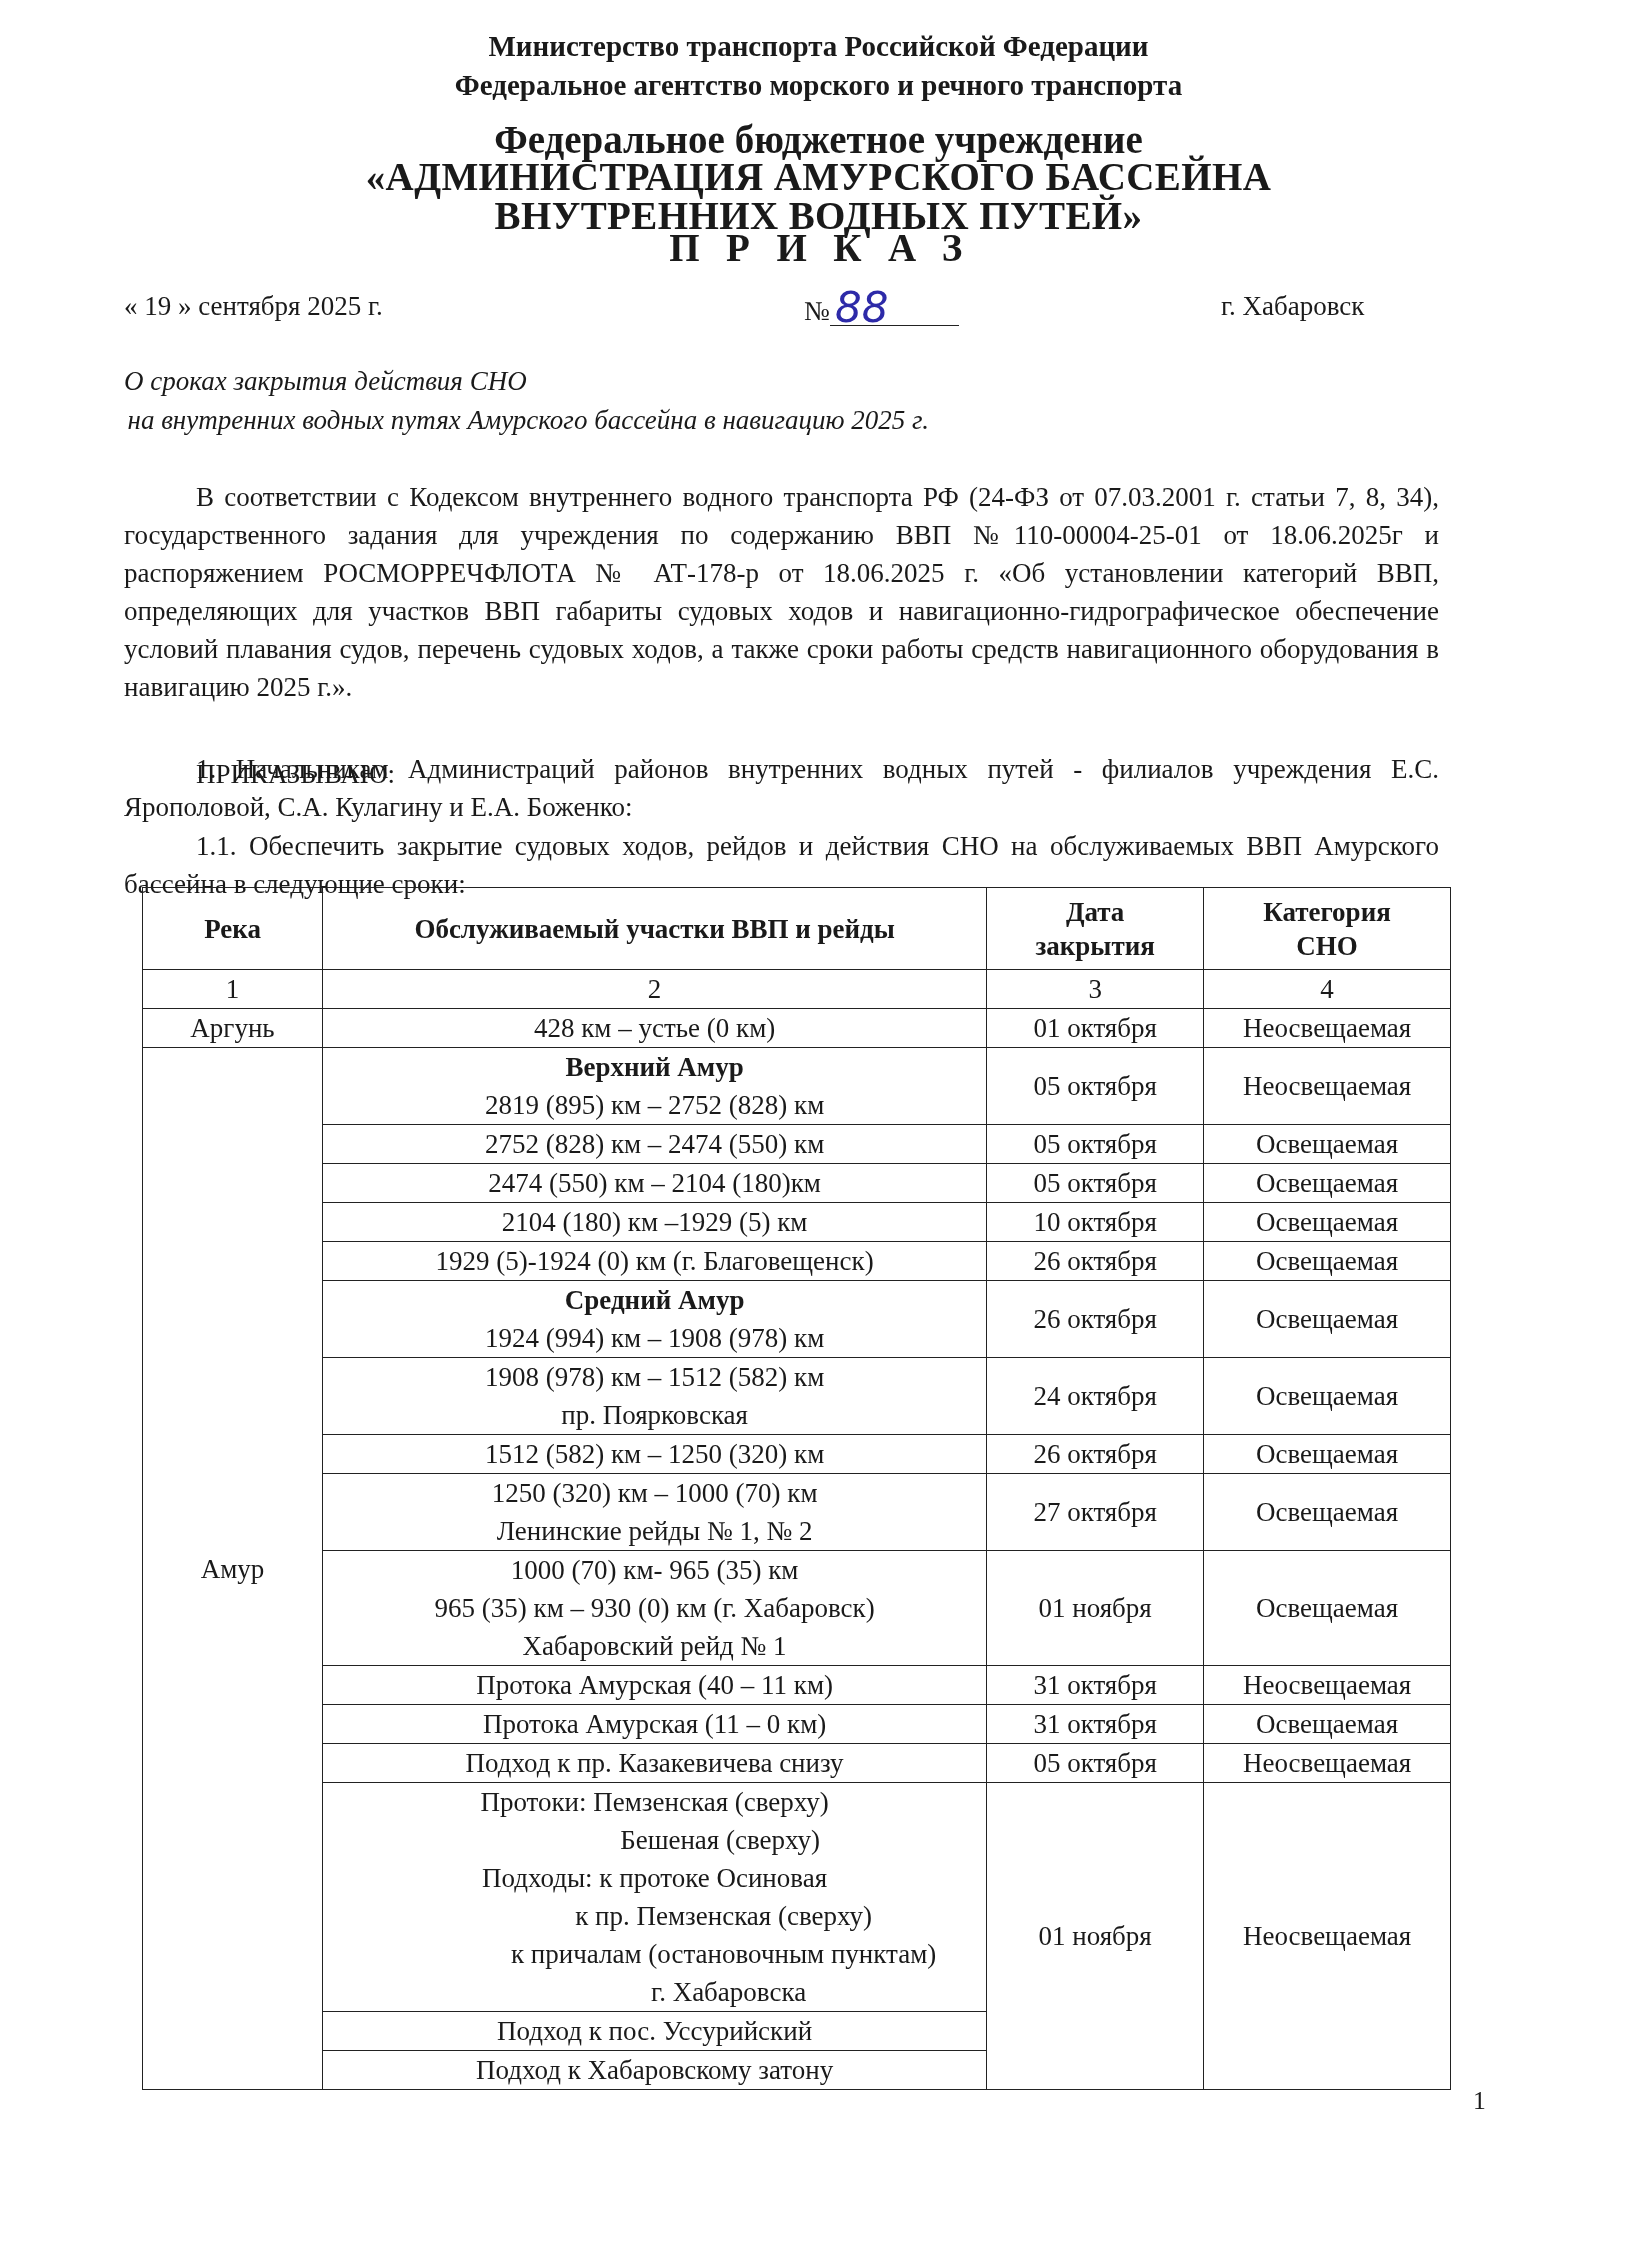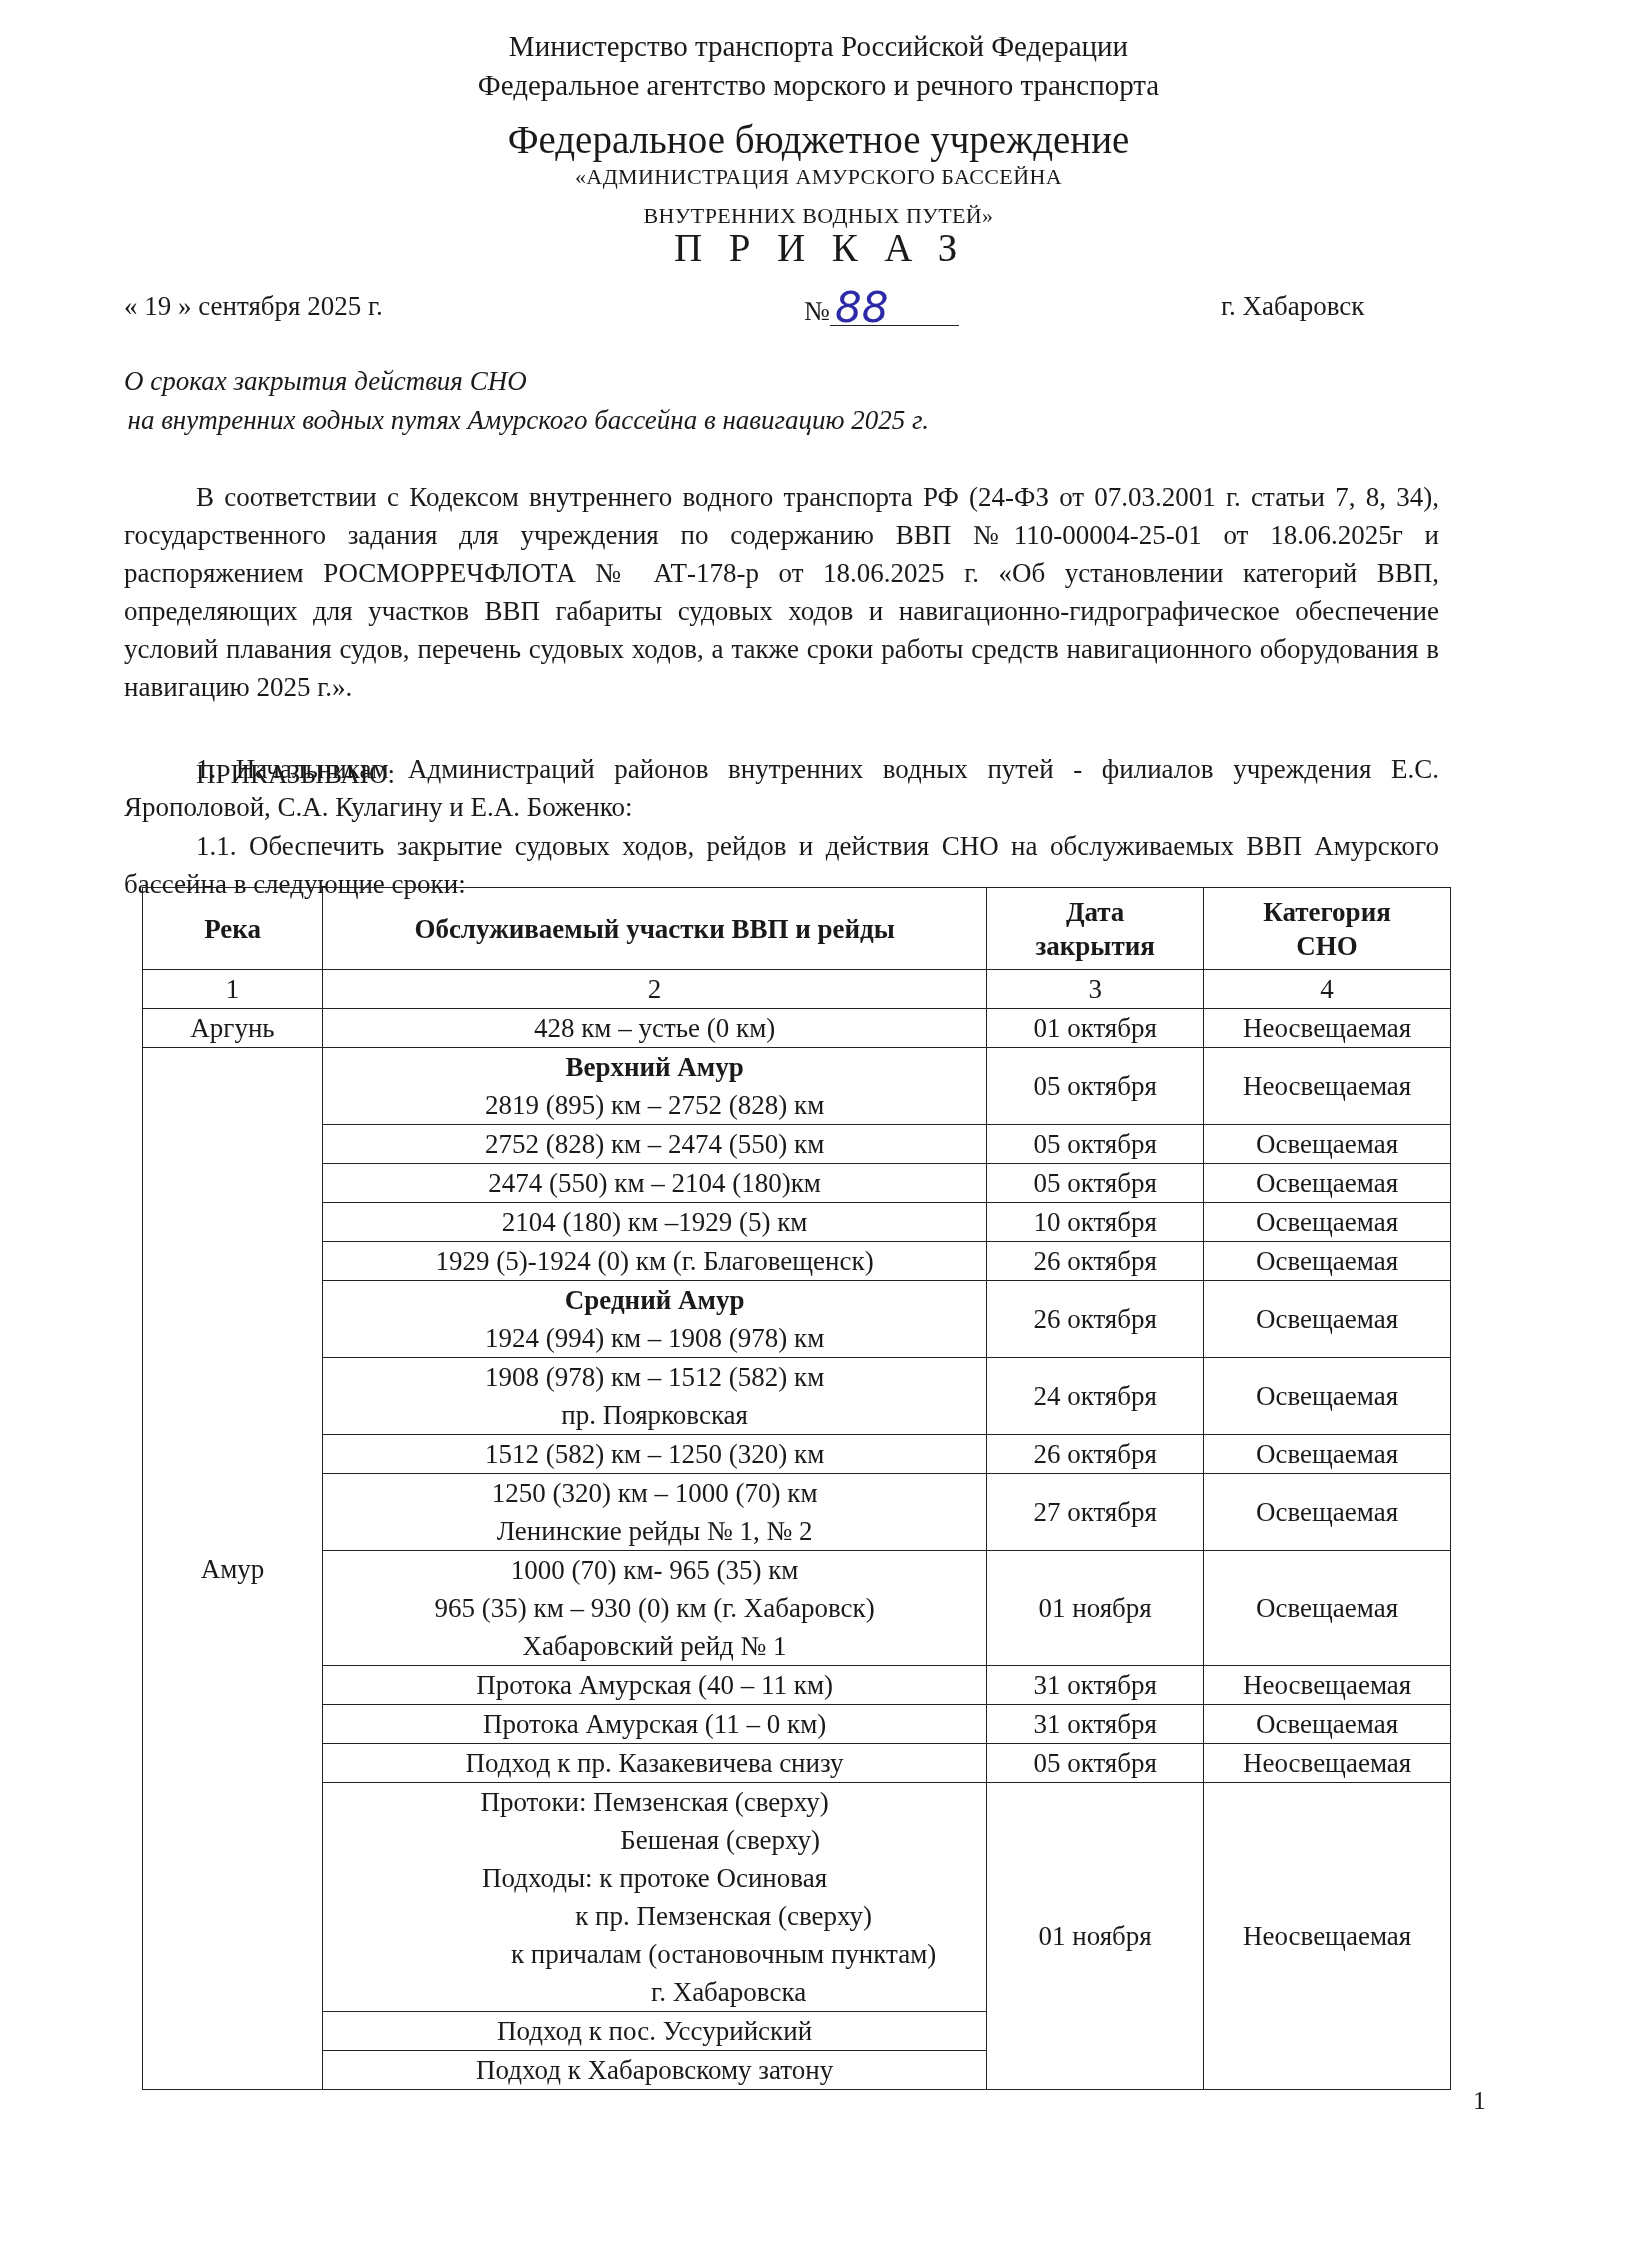--- a/index.html
+++ b/index.html
@@ -1,23 +1,23 @@
 <!DOCTYPE html>
 <html style="font-size:14px"><head>
 <meta charset="utf-8">
 <style>
   html, body { margin: 0; padding: 0; background: #ffffff; }
   body { width: 1645px; height: 2258px; position: relative; overflow: hidden;
          font-family: "Liberation Serif", "DejaVu Serif", serif; color: #1a1a1a; }
   .page { position: absolute; left: 0; top: 0; width: 1645px; height: 2258px; }
-  .hdr { position: absolute; left: 0; width: 1637px; text-align: center; font-weight: normal; }
+  .hdr { position: absolute; left: 0; width: 1637px; text-align: center; font-weight: bold; }
   .h1 { top: 26.5px; font-size: 29px; line-height: 39px; }
   .h1 div { display: block; }
   .h2 { top: 120px; font-size: 39px; line-height: 39px; }
-  .h3 { top: 157px; font-size: 22px; line-height: 39px; letter-spacing: 0.4px; }
+  .h3 { top: 157px; font-size: 39px; line-height: 39px; letter-spacing: 0.4px; }
   .h4 { top: 226px; font-size: 39px; line-height: 44px; letter-spacing: 26.5px; padding-left: 21px; box-sizing: border-box; }
   .dateline { position: absolute; top: 291px; left: 124px; width: 1270px; height: 39px; font-size: 27px; }
   .dateline .date { position: absolute; left: 0; top: 0; }
   .dateline .numwrap { position: absolute; left: 680px; top: 0; }
   .dateline .numlabel { }
   .dateline .numval { display: inline-block; width: 124px; border-bottom: 1.8px solid #222; color: #2d2aa8;
                       font-family: "DejaVu Sans", sans-serif; font-style: italic; font-size: 42px;
                       line-height: 34px; text-align: left; padding-left: 5.3px; vertical-align: -1.8px; }
   .dateline .city { position: absolute; left: 1097px; top: 0; }
   .subject { position: absolute; top: 362px; left: 124px; font-size: 27px; font-style: italic; line-height: 39px; }

